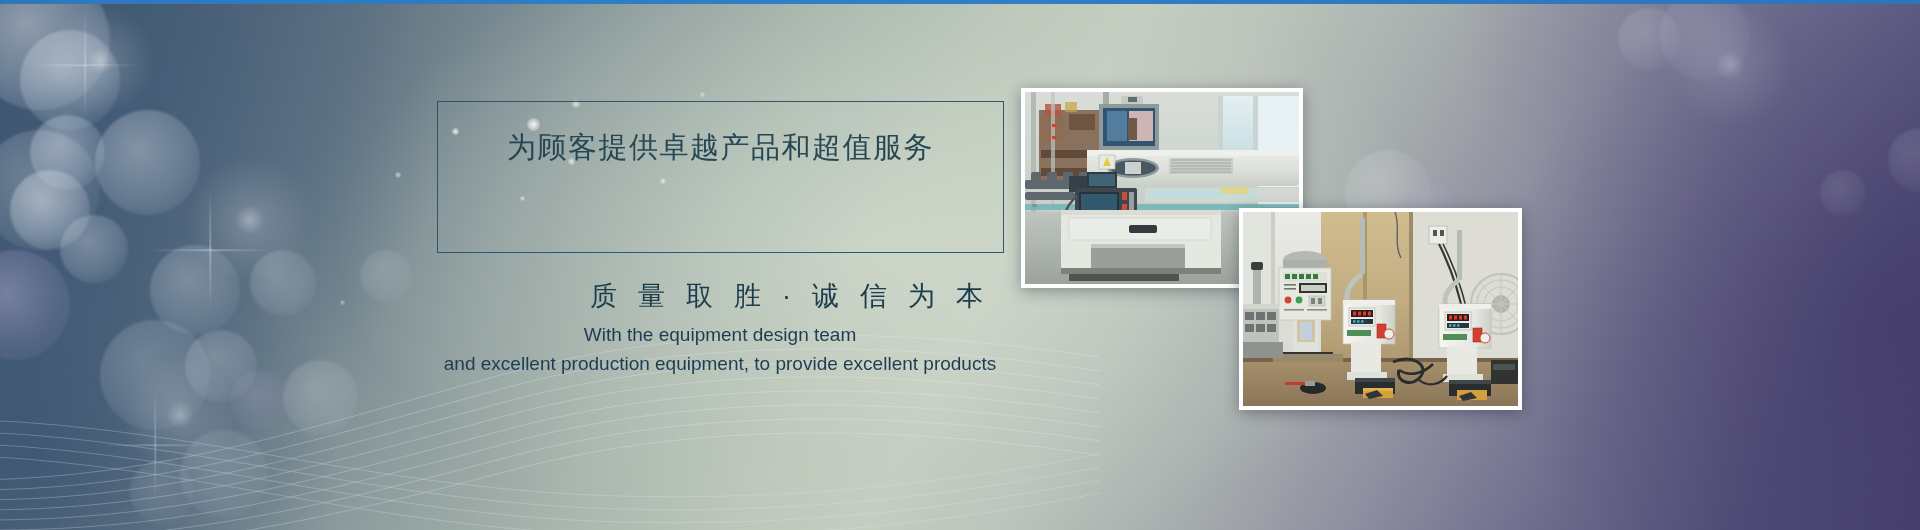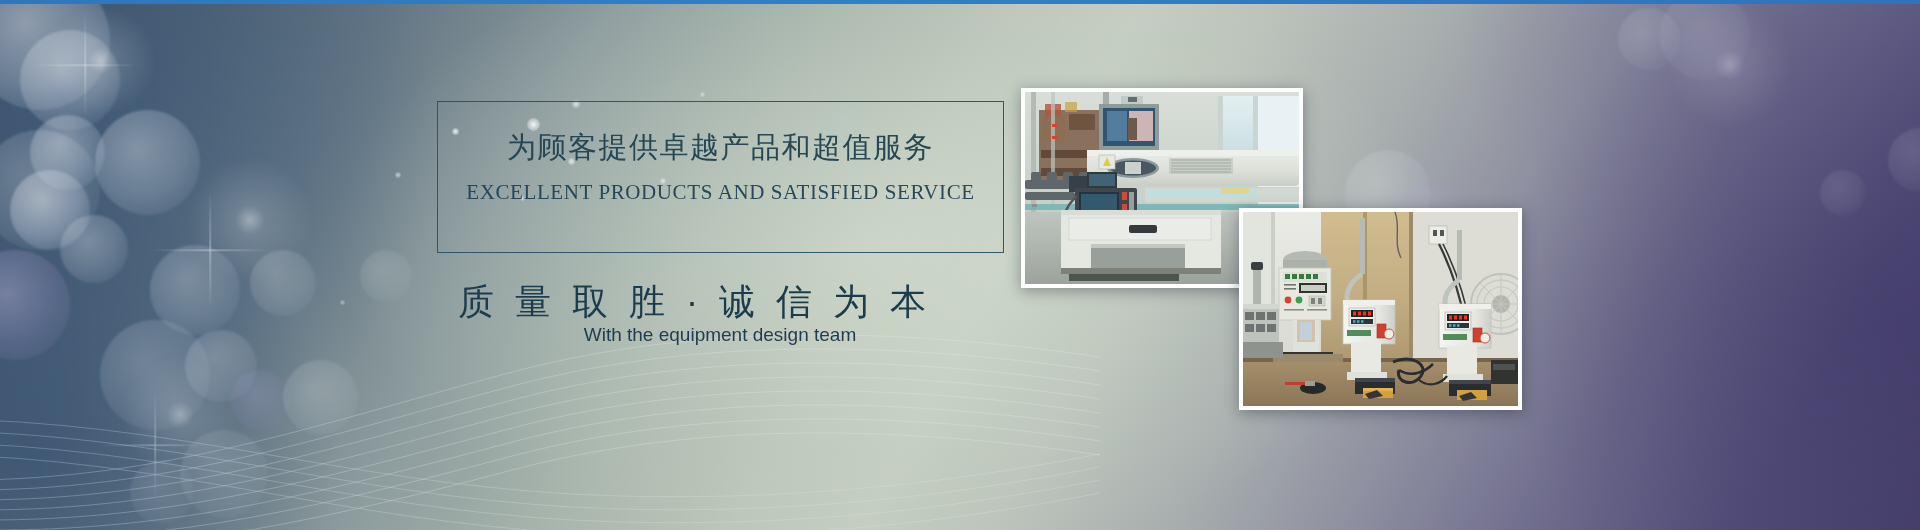--- a/index.html
+++ b/index.html
@@ -158,22 +158,22 @@
     letter-spacing: 0.6px;
     color: #1f4254;
     white-space: nowrap;
   }
 
   .slogan {
     position: absolute;
     left: 437px;
     top: 278px;
     width: 567px;
-    text-align: left;
-    font-size: 36px;
+    text-align: right;
+    font-size: 27px;
     letter-spacing: 21px;
     text-indent: 21px;
     color: #1d3c4b;
     font-family: "Liberation Sans", "DejaVu Sans", sans-serif;
     white-space: nowrap;
   }
 
   .paragraph {
     position: absolute;
     left: 330px;
@@ -291,27 +291,27 @@
       <path d="M-20,132 C 200,141 380,203 620,209 C 820,214 980,191 1120,163"></path>
       <path d="M-20,144 C 200,154 380,216 620,222 C 820,227 980,204 1120,176"></path>
       <path d="M-20,156 C 200,167 380,229 620,235 C 820,240 980,217 1120,189"></path>
     </g>
   </svg>
 
   <div class="text-block">
 
     <div class="headline-box">
       <div class="headline-cn">为顾客提供卓越产品和超值服务</div>
-      <div class="headline-en">EXCELLENT PRODUCTS AND SATISFIED SERVICE</div>
     </div>
 
     <div class="slogan">质量取胜·诚信为本</div>
 
     <div class="paragraph">
       <div>With the equipment design team</div>
+      <div>and excellent production equipment, to provide excellent products</div>
     </div>
 
   </div>
 
   <div class="photo photo-1">
     <div class="inner">
       <svg viewBox="0 0 274 192" width="274" height="192" preserveAspectRatio="none">
         <defs>
           <linearGradient id="wallg" x1="0" y1="0" x2="0" y2="1">
             <stop offset="0%" stop-color="#dfe4dd"></stop>

